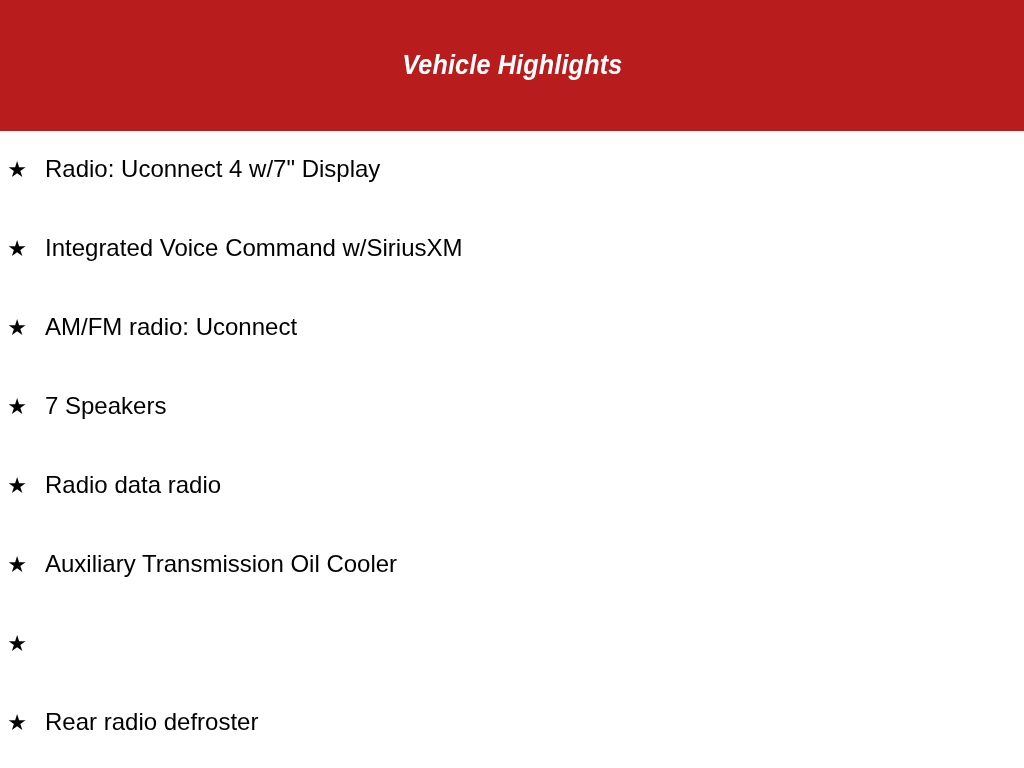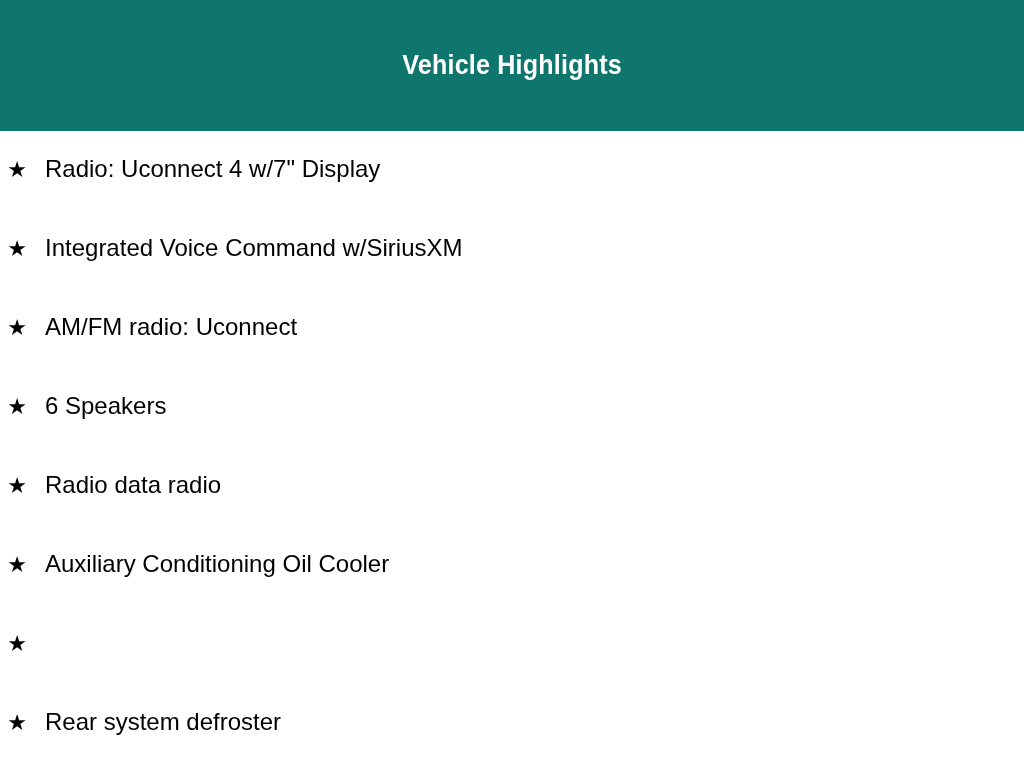--- a/index.html
+++ b/index.html
@@ -21,24 +21,25 @@
     overflow: hidden;
   }
 
   
   .header-bar {
     position: absolute;
     left: 0;
     top: 0;
     width: 1024px;
     height: 131px;
-    background: #0f766e;
+    background: #b91c1c;
     display: flex;
     align-items: center;
     justify-content: center;
+    font-style: italic;
   }
   .header-title {
     color: #ffffff;
     font-family: "Liberation Sans Narrow", "Liberation Sans", sans-serif;
     font-size: 27px;
     font-weight: bold;
     letter-spacing: 0.2px;
     transform: scaleX(0.93);
     transform-origin: center center;
     line-height: 1;
@@ -108,37 +109,37 @@
       <span class="item-label">Integrated Voice Command w/SiriusXM</span>
     </li>
 
     <li class="highlight-item">
       <span class="bullet-star">★</span>
       <span class="item-label">AM/FM radio: Uconnect</span>
     </li>
 
     <li class="highlight-item">
       <span class="bullet-star">★</span>
-      <span class="item-label">6 Speakers</span>
+      <span class="item-label">7 Speakers</span>
     </li>
 
     <li class="highlight-item">
       <span class="bullet-star">★</span>
       <span class="item-label">Radio data radio</span>
     </li>
 
     <li class="highlight-item">
       <span class="bullet-star">★</span>
-      <span class="item-label">Auxiliary Conditioning Oil Cooler</span>
+      <span class="item-label">Auxiliary Transmission Oil Cooler</span>
     </li>
 
     <li class="highlight-item">
       <span class="bullet-star">★</span>
     </li>
 
     <li class="highlight-item">
       <span class="bullet-star">★</span>
-      <span class="item-label">Rear system defroster</span>
+      <span class="item-label">Rear radio defroster</span>
     </li>
 
   </ul>
 
 </div>
 
 </body></html>

